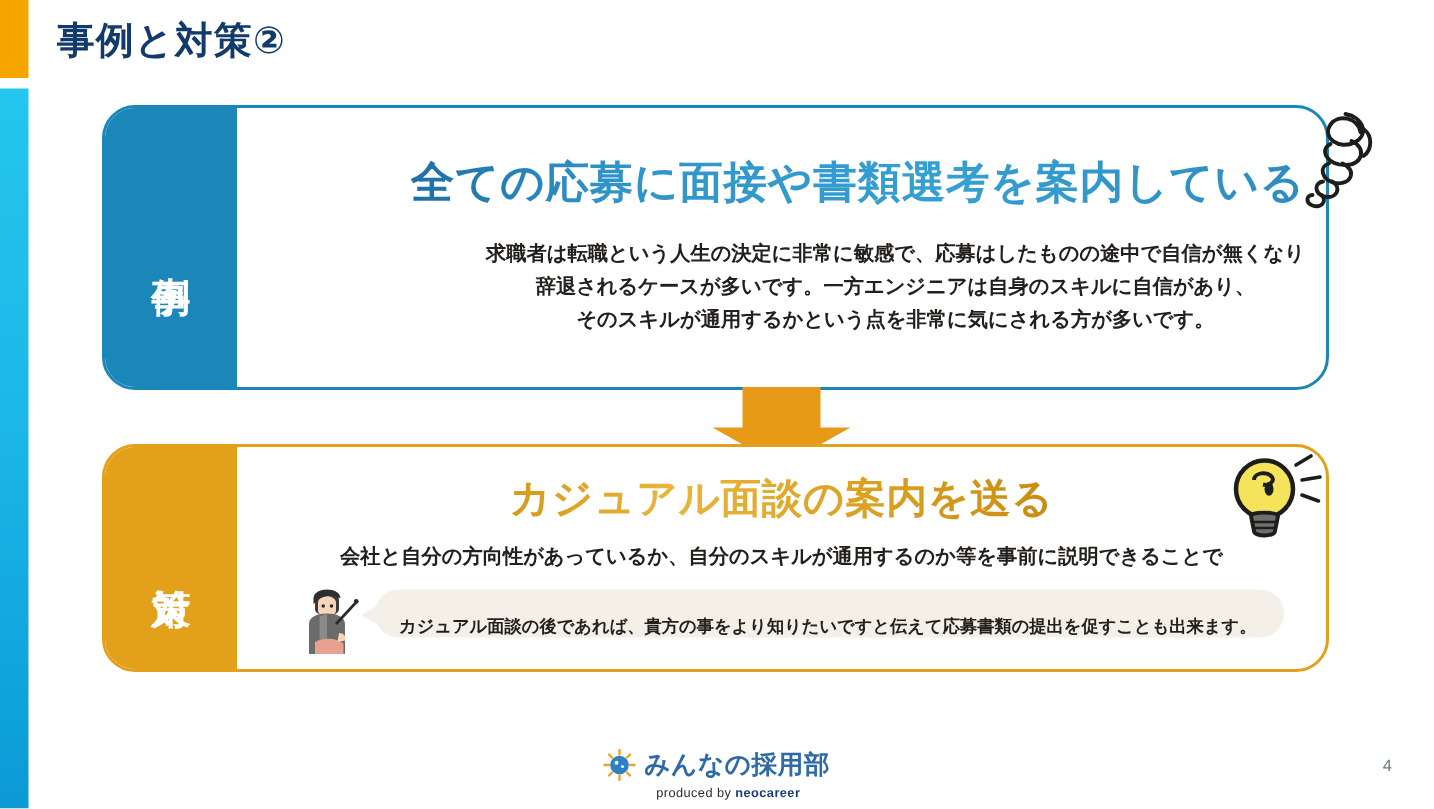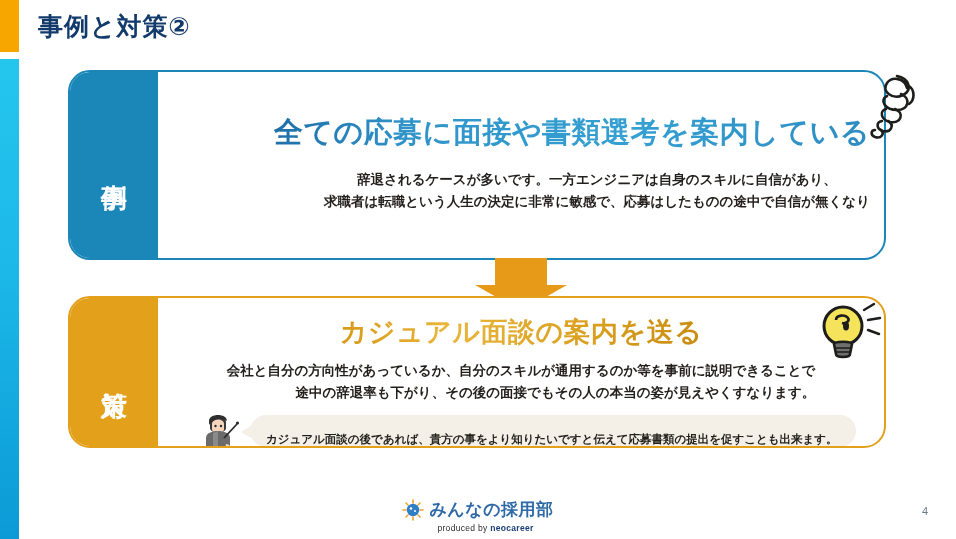--- a/index.html
+++ b/index.html
@@ -186,22 +186,23 @@
 
   <div class="page-title">事例と対策②</div>
 
   <div class="case-box">
     <div class="case-label">
       <div class="lbl">事例</div>
     </div>
     <div class="case-body">
       <div class="case-heading">全ての応募に面接や書類選考を案内している</div>
       <div class="case-text">
+        <div>求職者は転職という人生の決定に非常に敏感で、応募はしたものの途中で自信が無くなり</div>
         <div>辞退されるケースが多いです。一方エンジニアは自身のスキルに自信があり、</div>
-        <div>求職者は転職という人生の決定に非常に敏感で、応募はしたものの途中で自信が無くなり</div>
+        <div>そのスキルが通用するかという点を非常に気にされる方が多いです。</div>
       </div>
     </div>
   </div>
 
   <svg class="scribble" viewBox="0 0 62 72">
     <g fill="none" stroke="#1d1d1b" stroke-width="2.6" stroke-linecap="round">
       <path d="M40 6 C52 8, 56 20, 46 25 C36 30, 24 22, 30 13 C35 6, 48 8, 50 18"></path>
       <path d="M44 24 C54 28, 52 40, 40 40 C28 40, 22 30, 30 26"></path>
       <path d="M38 39 C48 43, 44 54, 33 52 C24 50, 22 41, 29 39"></path>
       <path d="M31 51 C38 55, 34 63, 26 61 C19 59, 19 52, 25 51"></path>
@@ -216,21 +217,20 @@
   </div>
 
   <div class="action-box">
     <div class="action-label">
       <div class="lbl">対策</div>
     </div>
     <div class="action-body">
       <div class="action-heading">カジュアル面談の案内を送る</div>
       <div class="action-text">
         <div>会社と自分の方向性があっているか、自分のスキルが通用するのか等を事前に説明できることで</div>
-        <div>途中の辞退率も下がり、その後の面接でもその人の本当の姿が見えやくすなります。</div>
       </div>
 
       <div class="bubble-row">
         <svg class="person" viewBox="0 0 46 56">
           <path d="M14 14 C14 6, 30 6, 30 14 L30 20 C30 26, 14 26, 14 20 Z" fill="#3a3a3a"></path>
           <path d="M16 16 C16 10, 28 10, 28 16 L28 21 C28 26, 16 26, 16 21 Z" fill="#f6d5bd"></path>
           <circle cx="19.5" cy="18" r="1.2" fill="#2a2a2a"></circle>
           <circle cx="25" cy="18" r="1.2" fill="#2a2a2a"></circle>
           <path d="M13 13 C13 5, 31 5, 31 13 C28 10, 17 10, 13 17 Z" fill="#2e2e2e"></path>
           <path d="M10 30 C10 25, 16 23, 22 23 C28 23, 34 25, 34 30 L34 50 L10 50 Z" fill="#6b6b6b"></path>

